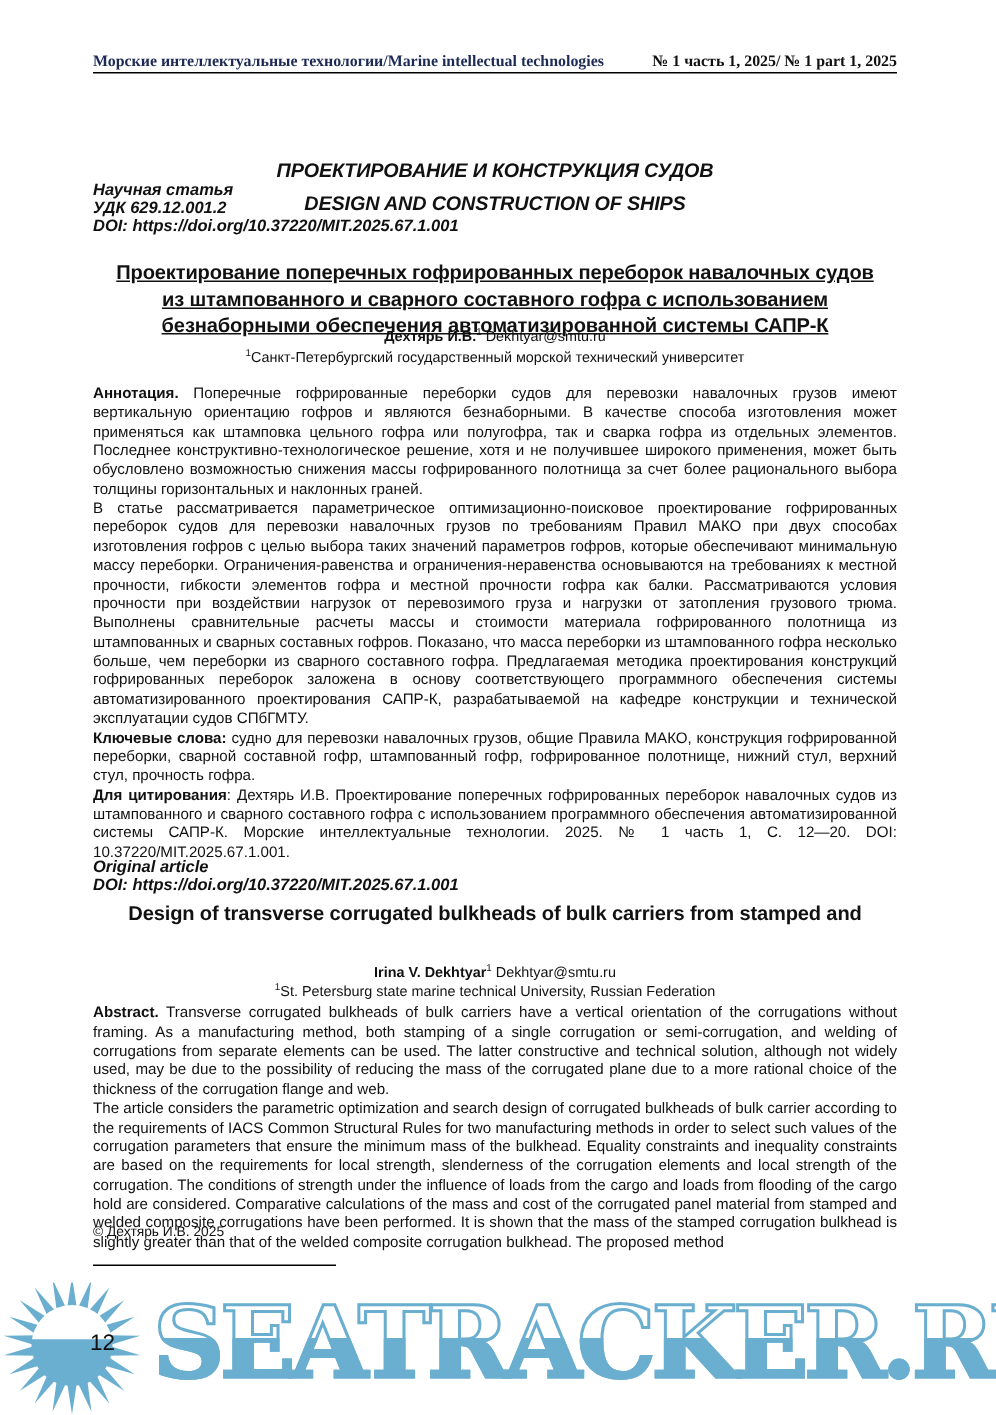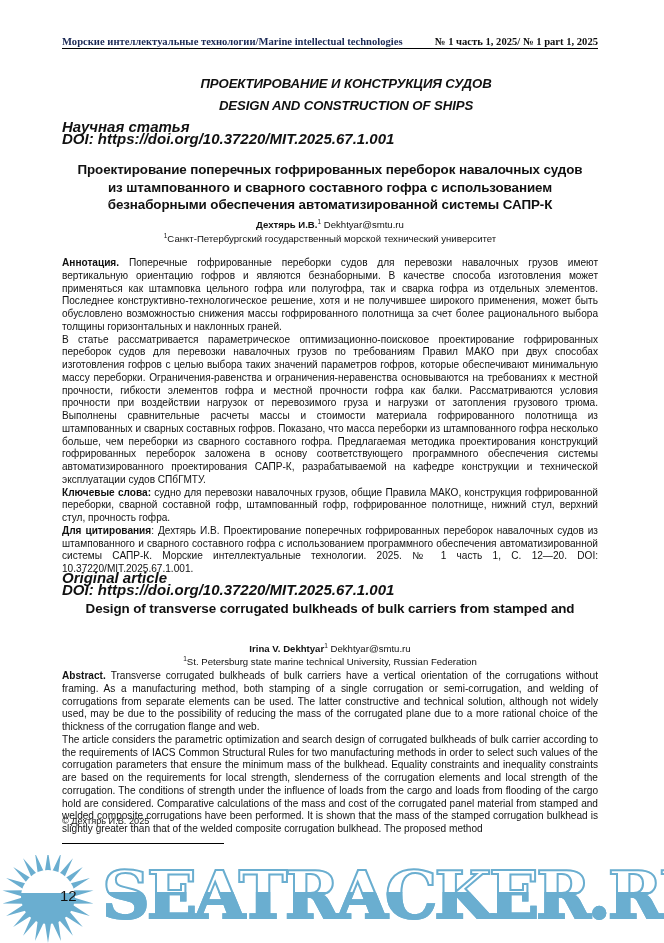--- a/index.html
+++ b/index.html
@@ -3,30 +3,30 @@
 <meta charset="utf-8">
 <style>
   html, body { margin: 0; padding: 0; background: #ffffff; }
   body { width: 664px; height: 943px; position: relative; overflow: hidden; font-family: "Liberation Sans", sans-serif; color: #111; }
   .page { position: absolute; left: 62px; top: 0; width: 536px; }
 
   .running-header { position: absolute; top: 36px; left: 0; width: 536px; display: flex; justify-content: space-between; align-items: flex-end;
     font-family: "Liberation Serif", serif; font-weight: bold; font-size: 10.6px; color: #1c2a55; border-bottom: 1.2px solid #000; padding-bottom: 1px; }
   .running-header .issue { color: #111; }
 
-  .section-title { position: absolute; left: 16px; width: 536px; text-align: center; font-weight: bold; font-style: italic; font-size: 13.2px; letter-spacing: -0.1px; }
+  .section-title { position: absolute; left: 0; width: 536px; text-align: center; font-weight: bold; font-style: italic; font-size: 13.2px; letter-spacing: -0.1px; margin-top: 30px; }
   .st-ru { top: 76px; }
   .st-en { top: 98px; }
 
-  .meta { position: absolute; left: 0; font-style: italic; font-weight: bold; font-size: 15px; line-height: 12.2px; }
+  .meta { position: absolute; left: 0; font-style: italic; font-weight: bold; font-size: 11px; line-height: 12.2px; }
   .meta-ru { top: 121px; }
   .meta-en { top: 572px; }
 
   .article-title { position: absolute; left: 0; width: 536px; text-align: center; font-weight: bold; font-size: 13.4px; line-height: 17.5px; letter-spacing: -0.1px; }
-  .at-ru { top: 161px; }
+  .at-ru { top: 173px; text-decoration: underline; }
   .at-en { top: 600px; }
 
   .author { position: absolute; left: 0; width: 536px; text-align: center; font-size: 9.6px; }
   .author b { font-weight: bold; }
   .author sup { font-size: 6.5px; vertical-align: 4px; }
   .au-ru { top: 218px; }
   .af-ru { top: 232px; }
   .au-en { top: 642px; }
   .af-en { top: 655px; }
 
@@ -53,20 +53,21 @@
   <div class="running-header">
     <span>Морские интеллектуальные технологии/Marine intellectual technologies</span>
     <span class="issue">№ 1 часть 1, 2025/ № 1 part 1, 2025</span>
   </div>
 
   <div class="section-title st-ru">ПРОЕКТИРОВАНИЕ И КОНСТРУКЦИЯ СУДОВ</div>
   <div class="section-title st-en">DESIGN AND CONSTRUCTION OF SHIPS</div>
 
   <div class="meta meta-ru">
     <div>Научная статья</div>
+    <div>УДК 629.12.001.2</div>
     <div>DOI: https://doi.org/10.37220/MIT.2025.67.1.001</div>
   </div>
 
   <div class="article-title at-ru">
     <div>Проектирование поперечных гофрированных переборок навалочных судов</div>
     <div>из штампованного и сварного составного гофра с использованием</div>
     <div>безнаборными обеспечения автоматизированной системы САПР-К</div>
   </div>
 
   <div class="author au-ru">

